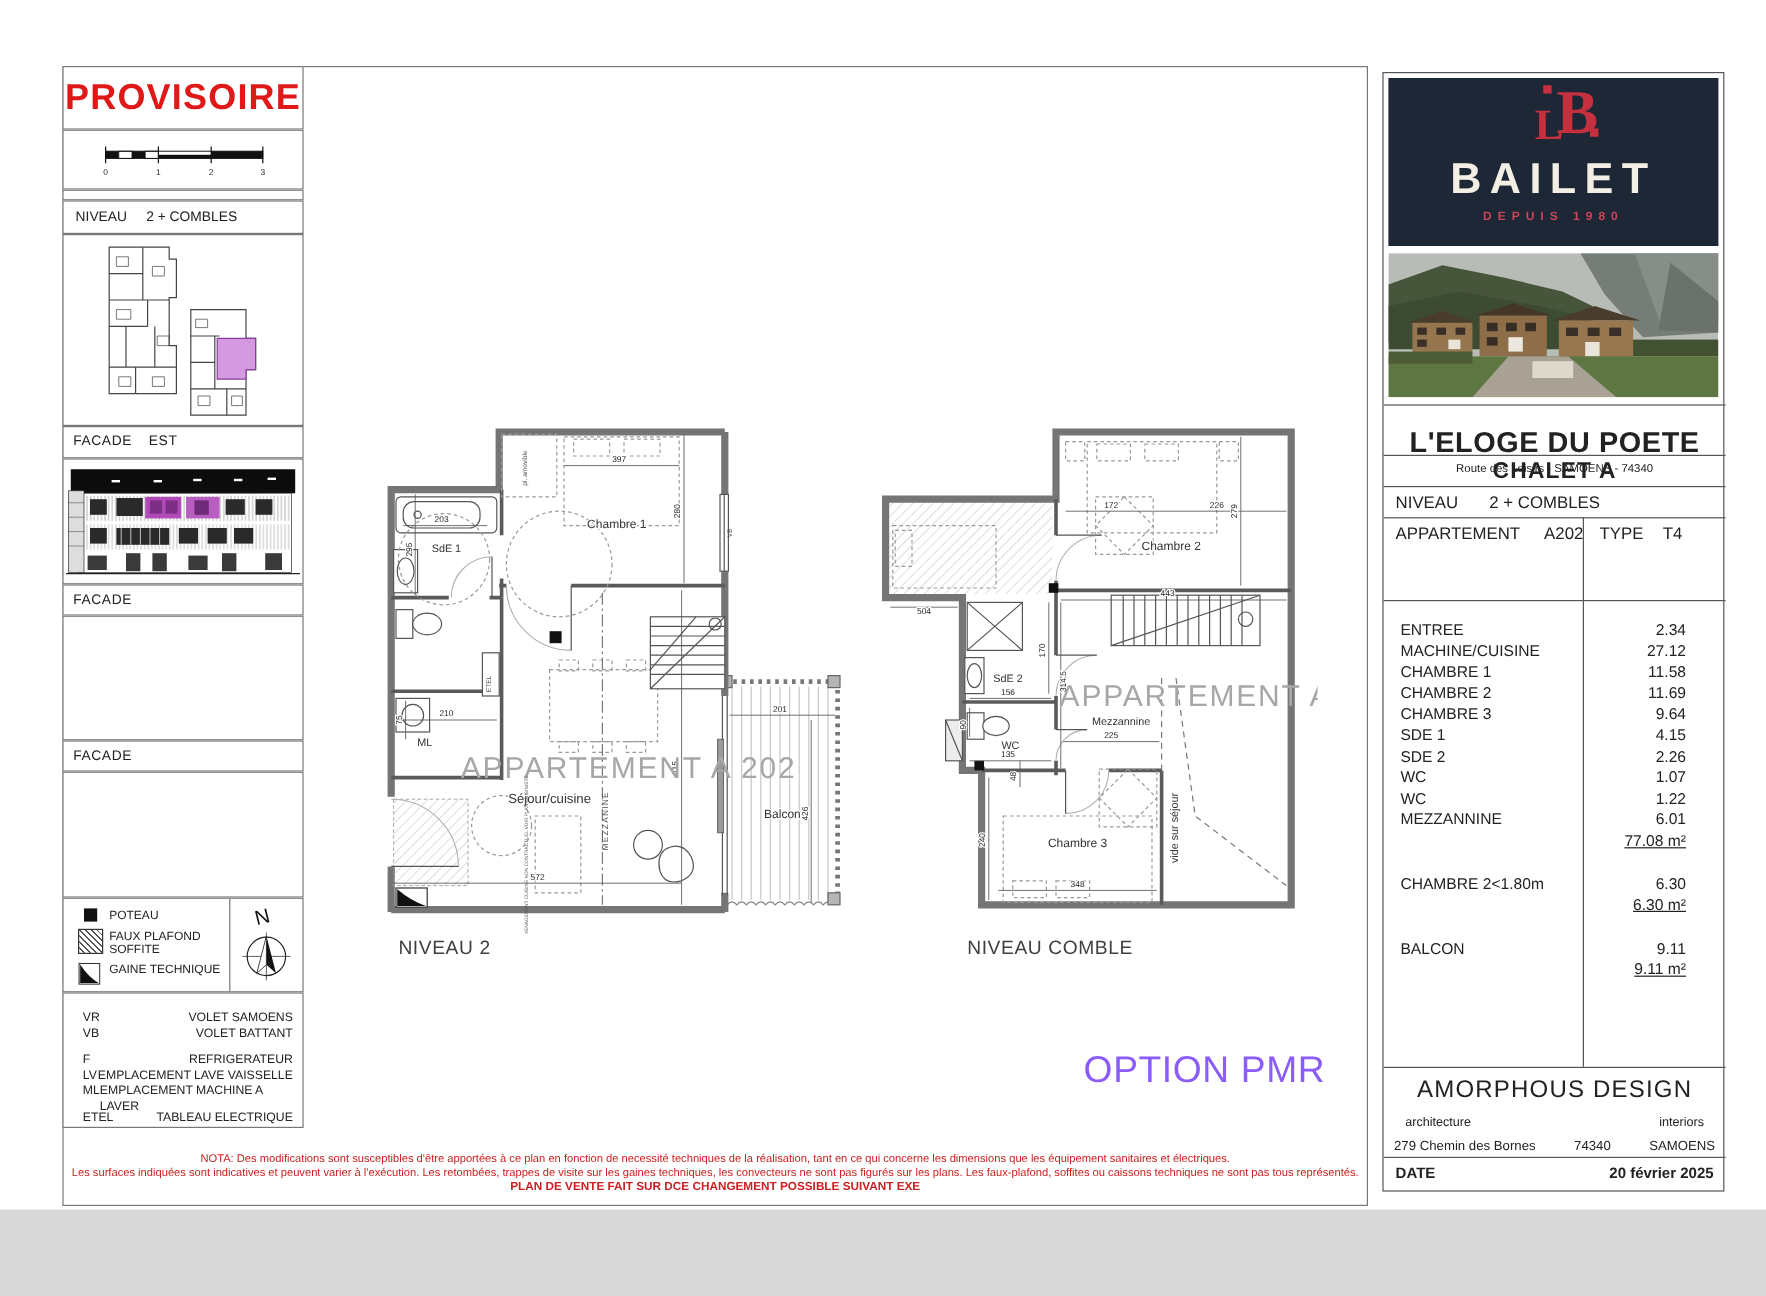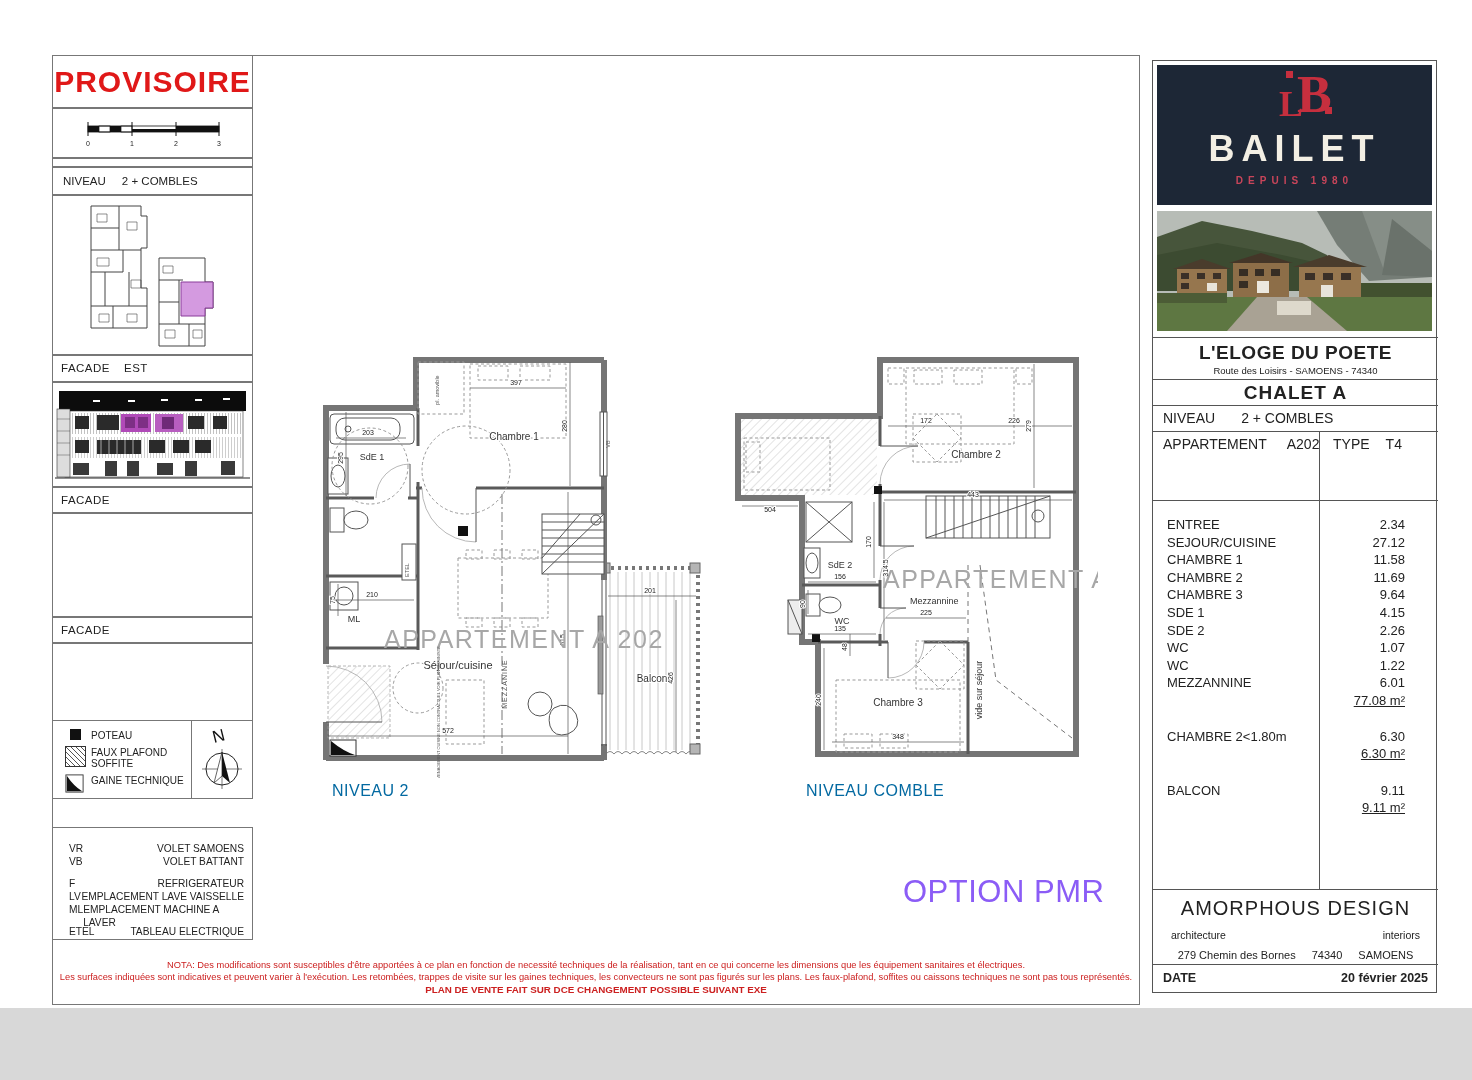--- a/index.html
+++ b/index.html
@@ -15,33 +15,33 @@
   .b-niv{top:167px;height:28px;line-height:26px;padding-left:10px;font-size:11.5px}
   .b-niv b{font-weight:normal;margin-left:16px}
   .b-key{top:195px;height:160px}
   .b-fest{top:355px;height:27px;line-height:25px;padding-left:8px;font-size:11.5px;letter-spacing:.5px}
   .b-fest b{font-weight:normal;margin-left:14px}
   .b-fdraw{top:382px;height:105px}
   .b-f2{top:487px;height:26px;line-height:24px;padding-left:8px;font-size:11.5px;letter-spacing:.5px}
   .b-e1{top:513px;height:104px}
   .b-f3{top:617px;height:26px;line-height:24px;padding-left:8px;font-size:11.5px;letter-spacing:.5px}
   .b-e2{top:643px;height:105px}
-  .b-leg{top:720px;height:79px;display:flex}
+  .b-leg{top:748px;height:79px;display:flex}
   .legcell{flex:1 1 auto;padding:8px 0 0 12px}
   .compcell{width:61px;border-left:1px solid #777;flex:0 0 61px}
   .li{display:flex;align-items:flex-start;margin-bottom:5px;font-size:10px;line-height:11px}
   .sym{flex:0 0 26px;display:flex;justify-content:flex-start}
   .sym-poteau{width:11px;height:11px;background:#111;margin-left:5px}
   .sym-hatch{width:19px;height:19px;border:1px solid #333;background:repeating-linear-gradient(45deg,#fff 0 2.5px,#555 2.5px 3.5px)}
   .sym-gaine{width:19px;height:19px}
   .li .lt{padding-top:1px;width:100px}
   .b-abbr{top:827px;height:113px;padding-top:14px}
   .ab{display:flex;justify-content:space-between;padding:0 8px 0 16px;font-size:10.2px;height:13px;line-height:13px}
   .abgap{height:9px}
-  .plancap{position:absolute;font-size:16px;letter-spacing:.5px;color:#0369a1}
+  .plancap{position:absolute;font-size:16px;letter-spacing:.5px;color:#404040}
   .cap1{left:332px;top:782px}
   .cap2{left:806px;top:782px}
   .pmr{position:absolute;left:903px;top:874px;font-size:31px;color:#8b5cf6;letter-spacing:.5px}
   .nota{position:absolute;left:57px;top:959px;width:1078px;text-align:center;color:#cc2020}
   .nota .n1{font-size:9.3px;line-height:12px}
   .nota .n3{font-size:9.8px;font-weight:bold;margin-top:1px}
   
   .rframe{left:1152px;top:60px;width:285px;height:933px;border:1px solid #555;background:#fff}
   .rframe>div{position:absolute;box-sizing:border-box}
   .logo{left:4px;top:4px;width:275px;height:140px;background:#1d2736;text-align:center}
@@ -49,42 +49,42 @@
   .mono span{position:absolute;font-family:"Liberation Serif",serif;font-weight:bold;color:#c62f3e}
   .mono .mL{font-size:36px;left:122px;top:18px}
   .mono .mB{font-size:52px;left:140px;top:0px}
   .mono .sq{width:7px;height:7px;background:#c62f3e;left:129px;top:6px;position:absolute}
   .mono .sq2{left:168px;top:42px}
   .lname{font-family:Liberation Sans, sans-serif;color:#f3efe4;font-size:36px;font-weight:bold;letter-spacing:7px;line-height:40px}
   .ltag{color:#c8455a;font-size:10px;font-weight:bold;letter-spacing:5px;margin-top:6px}
   .photo{left:4px;top:150px;width:275px;height:120px}
   .rrowb{border-top:1px solid #555;left:0;width:285px}
   .r-project{top:276px;height:42px;text-align:center}
-  .r-project .pt{font-size:19px;font-weight:bold;margin-top:4px;letter-spacing:.5px}
+  .r-project .pt{font-size:24px;font-weight:bold;margin-top:18px;letter-spacing:.5px}
   .r-project .pa{font-size:9.5px;margin-top:1px}
   .r-chalet{top:318px;height:26px;text-align:center;font-size:19px;font-weight:bold;line-height:26px;letter-spacing:1px}
   .r-niveau{top:344px;height:26px;line-height:25px;font-size:14px;padding-left:10px}
   .r-niveau b{font-weight:normal;margin-left:26px}
   .r-apt{top:370px;height:26px;line-height:25px;font-size:14px}
   .r-apt .c1{position:absolute;left:10px}.r-apt .c1 b{font-weight:normal;margin-left:20px}
   .r-apt .c2{position:absolute;left:180px}.r-apt .c2 b{font-weight:normal;margin-left:16px}
   .r-pieces{top:396px;height:43px;font-size:13px}
   .r-pieces .pl{position:absolute;left:10px;top:13px}
   .r-pieces .sl{position:absolute;left:166px;width:119px;text-align:center;top:6px;font-size:12.5px;line-height:15px}
   .r-rooms{top:439px;height:389px;padding-top:15px;font-size:13px}
   .vdiv{position:absolute;left:166px;border-left:1px solid #555}
   .v1{top:370px;height:69px}.v2{top:439px;height:389px}
   .rrow{position:relative;height:17.6px;line-height:17.6px;padding-left:14px}
   .rv{position:absolute;right:33px}
   .u{text-decoration:underline}
   .rgap1{height:18px}.rgap2{height:19px}
   .r-designer{top:828px;height:75px;text-align:center}
   .r-designer .dn{font-size:20px;letter-spacing:1px;margin-top:7px}
   .r-designer .dr{display:flex;justify-content:space-between;padding:0 18px;font-size:10.5px;margin-top:9px}
-  .r-designer .da{display:flex;justify-content:center;gap:16px;font-size:11px;margin-top:8px}
+  .r-designer .da{display:flex;justify-content:center;gap:32px;font-size:11px;margin-top:8px}
   .r-date{top:903px;height:28px;font-size:12.5px;font-weight:bold;line-height:27px}
   .r-date .dl{position:absolute;left:10px}
   .r-date .dv{position:absolute;right:10px}
   
   svg{display:block}
   svg text{font-family:"Liberation Sans",sans-serif}
   .wall{stroke:#757575;stroke-width:6;fill:none}
   .wall3{stroke:#5a5a5a;stroke-width:3;fill:none}
   .thin{stroke:#555;stroke-width:1;fill:none}
   .fix{stroke:#555;stroke-width:1;fill:#fff}
@@ -600,21 +600,21 @@
   <div class="rrowb r-chalet">CHALET A</div>
   <div class="rrowb r-niveau">
     <span>NIVEAU</span><b>2 + COMBLES</b>
   </div>
   <div class="rrowb r-apt">
     <span class="c1"><span>APPARTEMENT</span><b>A202</b></span>
     <span class="c2"><span>TYPE</span><b>T4</b></span>
   </div>
   <div class="rrowb r-rooms">
     <div class="rrow"><span>ENTREE</span><span class="rv">2.34</span></div>
-    <div class="rrow"><span>SEJOUR/CUISINE</span><span class="rv">27.12</span></div>
+    <div class="rrow"><span>MACHINE/CUISINE</span><span class="rv">27.12</span></div>
     <div class="rrow"><span>CHAMBRE 1</span><span class="rv">11.58</span></div>
     <div class="rrow"><span>CHAMBRE 2</span><span class="rv">11.69</span></div>
     <div class="rrow"><span>CHAMBRE 3</span><span class="rv">9.64</span></div>
     <div class="rrow"><span>SDE 1</span><span class="rv">4.15</span></div>
     <div class="rrow"><span>SDE 2</span><span class="rv">2.26</span></div>
     <div class="rrow"><span>WC</span><span class="rv">1.07</span></div>
     <div class="rrow"><span>WC</span><span class="rv">1.22</span></div>
     <div class="rrow"><span>MEZZANNINE</span><span class="rv">6.01</span></div>
     <div class="rrow"><span></span><span class="rv u">77.08 m²</span></div>
     <div class="rgap1"></div>

